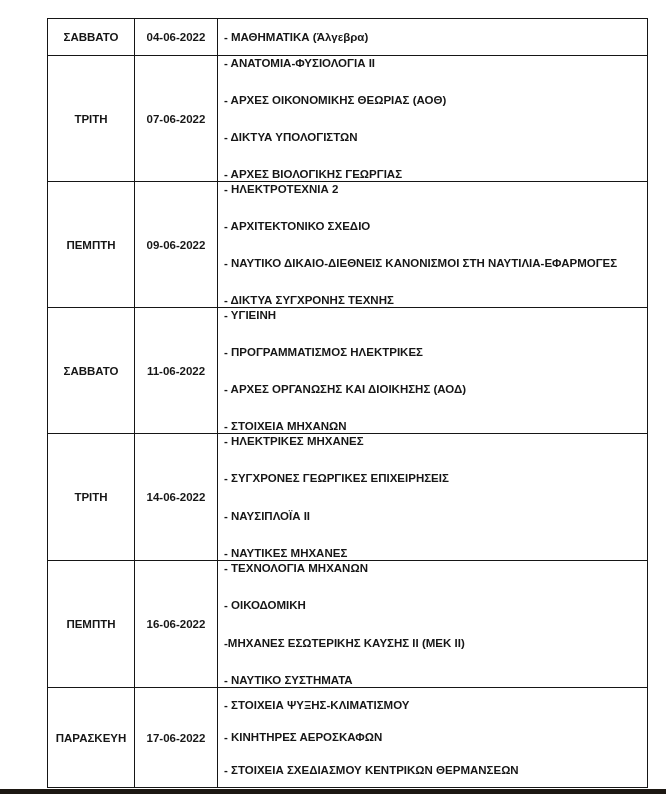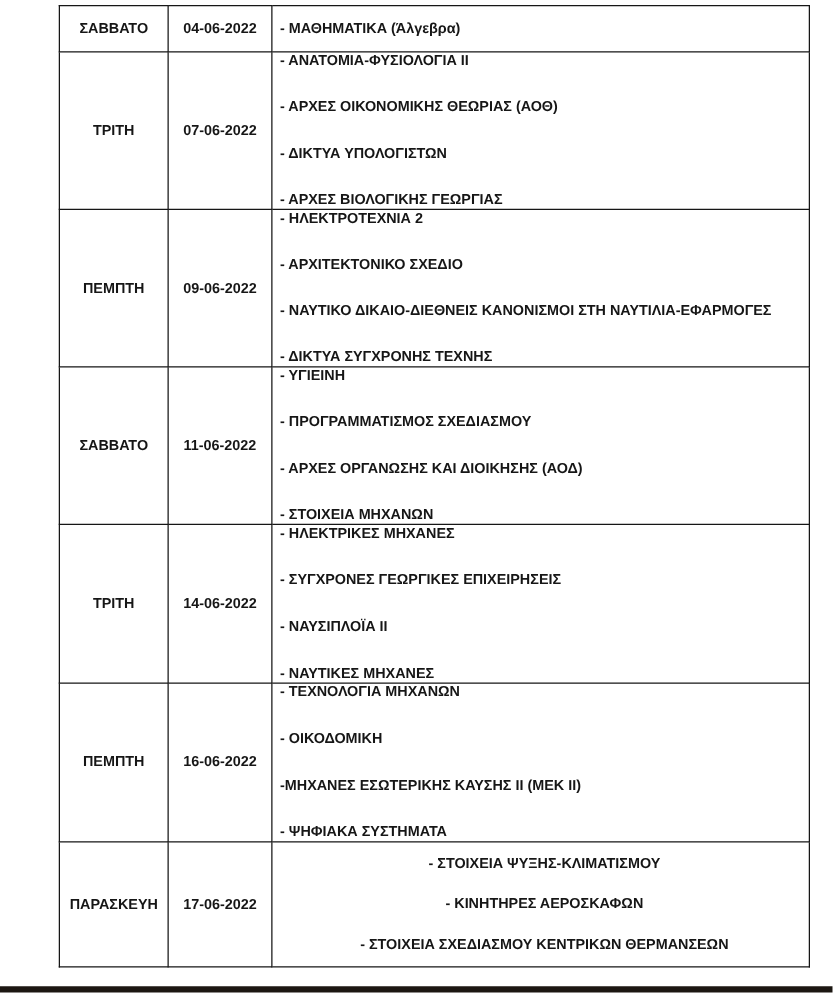--- a/index.html
+++ b/index.html
@@ -2,42 +2,42 @@
 <html><head>
 <meta charset="utf-8">
 <style>
   html, body { margin:0; padding:0; }
   body {
     width:666px; height:795px; position:relative;
     background:#ffffff; overflow:hidden;
     font-family:"Liberation Sans", sans-serif;
   }
   table.exam-table {
-    position:absolute; left:47px; top:4px; width:600px;
+    position:absolute; left:47px; top:18px; width:600px;
     border-collapse:collapse; table-layout:fixed;
   }
   td {
     border:1px solid #161616; padding:0;
     font-weight:bold; font-size:11.5px; color:#161616;
     letter-spacing:0;
   }
   tr.h37  { height:37px; }
   tr.h126 { height:126px; }
   tr.h127 { height:127px; }
   tr.h100 { height:100px; }
   td.day-cell, td.date-cell { text-align:center; vertical-align:middle; }
   td.subjects-cell { vertical-align:middle;margin-left:36px; }
   .subjects-box {
     display:flex; flex-direction:column; justify-content:space-around;
     padding-left:6px; box-sizing:border-box;
   }
   .b37  { height:35px; }
   .b126 { height:124px;justify-content:space-between; }
   .b127 { height:125px;justify-content:space-between; }
-  .b100 { height:98px;align-items:center; }
+  .b100 { height:98px; }
   .subject { display:flex; align-items:center; white-space:nowrap; }
   .bottom-bar {
     position:absolute; left:0; top:789px; width:666px; height:5px;
     background:#1c1712;
   }
 </style>
 </head>
 <body>
 
 <table class="exam-table">
@@ -83,21 +83,21 @@
         </div>
       </td>
     </tr>
 
     <tr class="h126">
       <td class="day-cell"><span>ΣΑΒΒΑΤΟ</span></td>
       <td class="date-cell"><span>11-06-2022</span></td>
       <td class="subjects-cell">
         <div class="subjects-box b126">
           <div class="subject">- ΥΓΙΕΙΝΗ</div>
-          <div class="subject">- ΠΡΟΓΡΑΜΜΑΤΙΣΜΟΣ ΣΧΕΔΙΑΣΜΟΥ</div>
+          <div class="subject">- ΠΡΟΓΡΑΜΜΑΤΙΣΜΟΣ ΗΛΕΚΤΡΙΚΕΣ</div>
           <div class="subject">- ΑΡΧΕΣ ΟΡΓΑΝΩΣΗΣ ΚΑΙ ΔΙΟΙΚΗΣΗΣ (ΑΟΔ)</div>
           <div class="subject">- ΣΤΟΙΧΕΙΑ ΜΗΧΑΝΩΝ</div>
         </div>
       </td>
     </tr>
 
     <tr class="h127">
       <td class="day-cell"><span>ΤΡΙΤΗ</span></td>
       <td class="date-cell"><span>14-06-2022</span></td>
       <td class="subjects-cell">
@@ -111,21 +111,21 @@
     </tr>
 
     <tr class="h127">
       <td class="day-cell"><span>ΠΕΜΠΤΗ</span></td>
       <td class="date-cell"><span>16-06-2022</span></td>
       <td class="subjects-cell">
         <div class="subjects-box b127">
           <div class="subject">- ΤΕΧΝΟΛΟΓΙΑ ΜΗΧΑΝΩΝ</div>
           <div class="subject">- ΟΙΚΟΔΟΜΙΚΗ</div>
           <div class="subject">-ΜΗΧΑΝΕΣ ΕΣΩΤΕΡΙΚΗΣ ΚΑΥΣΗΣ ΙΙ (ΜΕΚ ΙΙ)</div>
-          <div class="subject">- ΨΗΦΙΑΚΑ ΣΥΣΤΗΜΑΤΑ</div>
+          <div class="subject">- ΝΑΥΤΙΚΟ ΣΥΣΤΗΜΑΤΑ</div>
         </div>
       </td>
     </tr>
 
     <tr class="h100">
       <td class="day-cell"><span>ΠΑΡΑΣΚΕΥΗ</span></td>
       <td class="date-cell"><span>17-06-2022</span></td>
       <td class="subjects-cell">
         <div class="subjects-box b100">
           <div class="subject">- ΣΤΟΙΧΕΙΑ ΨΥΞΗΣ-ΚΛΙΜΑΤΙΣΜΟΥ</div>

